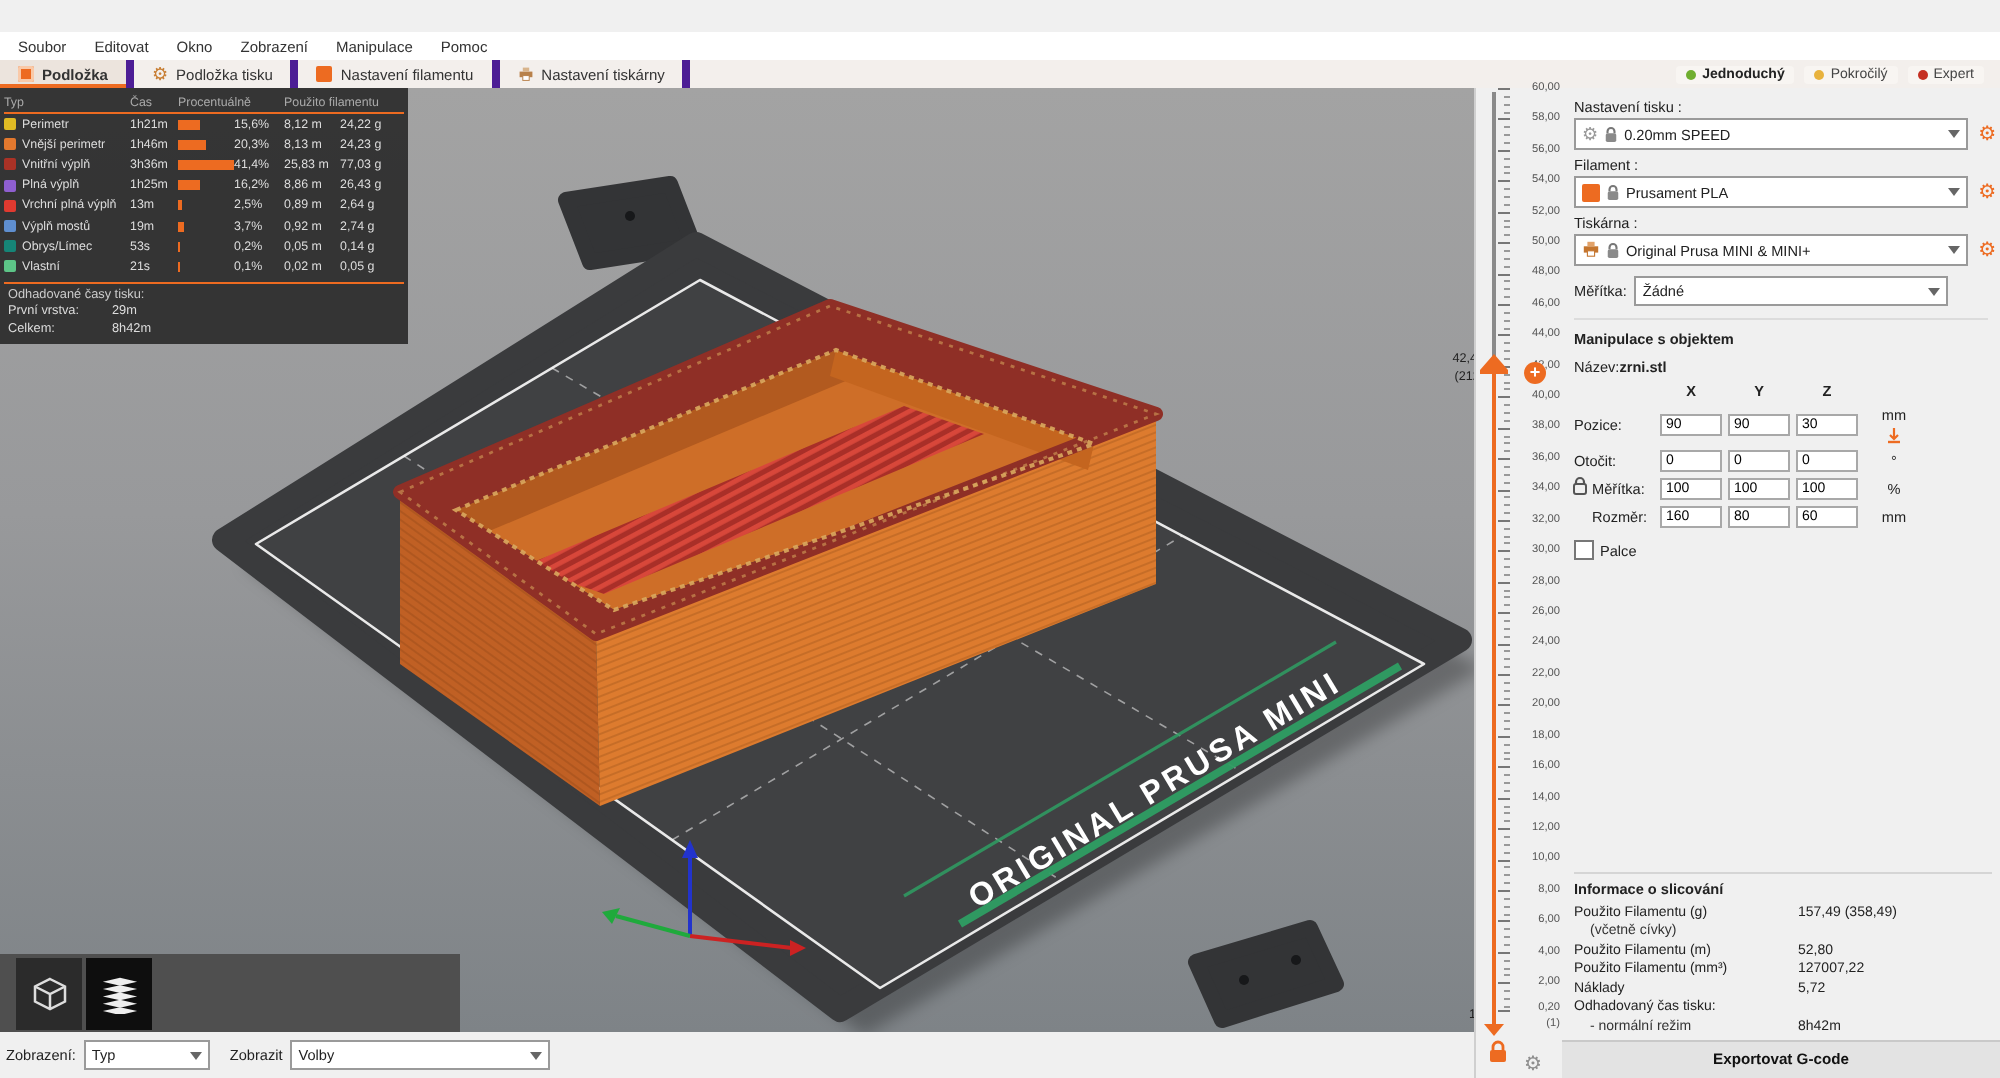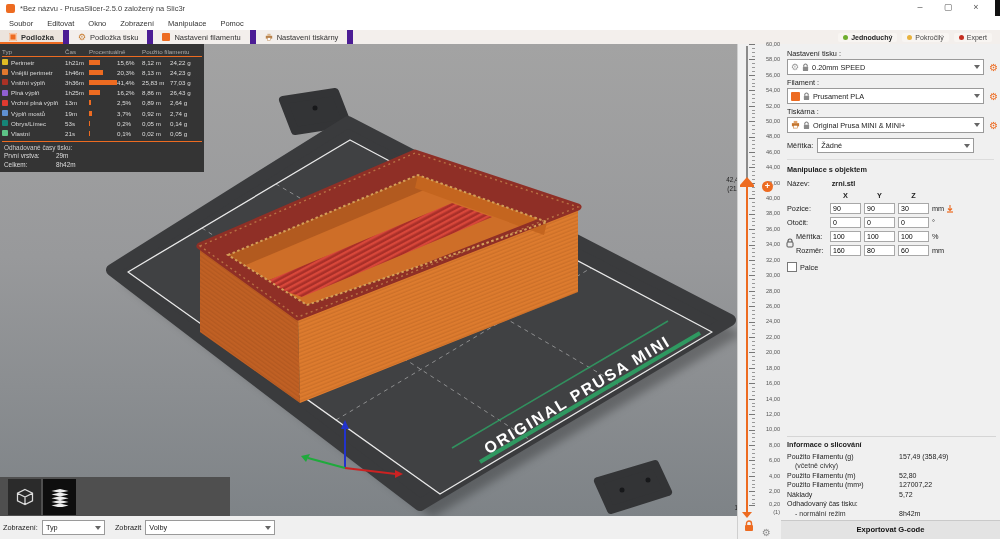--- a/index.html
+++ b/index.html
@@ -9,21 +9,21 @@
   
   .titlebar{position:absolute;left:0;top:0;width:1000px;height:16px;background:#fff;display:flex;align-items:center;}
   .appicon{width:9px;height:9px;margin:0 5px 0 6px;background:#ED6B21;border-radius:2px;}
   .title{font-size:7.5px;color:#444;}
   .wbtns{position:absolute;right:10px;top:0;height:16px;display:flex;}
   .wbtn{width:28px;height:16px;text-align:center;line-height:15px;font-size:9px;color:#555;}
   .blackstrip{position:absolute;right:0;top:0;width:5px;height:18px;background:#111;}
   .menubar{position:absolute;left:0;top:16px;width:1000px;height:14px;background:#fff;display:flex;align-items:center;padding-left:2px;}
   .menuitem{padding:0 7px;font-size:7.5px;color:#333;}
   .tabbar{position:absolute;left:0;top:30px;width:1000px;height:14px;background:#f3efec;border-bottom:1px solid #e3dbd4;display:flex;align-items:stretch;}
-  .tab{display:flex;align-items:center;gap:4px;padding:0 9px;border-right:6px solid #4c1d95;font-size:7.5px;color:#333;position:relative;}
+  .tab{display:flex;align-items:center;gap:4px;padding:0 9px;border-right:4px solid #4c1d95;font-size:7.5px;color:#333;position:relative;}
   .tab.active{background:#ece4dd;font-weight:bold;}
   .tab.active:after{content:"";position:absolute;left:0;right:0;bottom:0;height:2px;background:#ED6B21;}
   .ticon{display:inline-block;width:8px;height:8px;}
   .ticon.plate{background:#ED6B21;border-radius:1px;box-shadow:inset 0 0 0 1.5px #f9c9a8;}
   .ticon.gear{background:none;color:#c87f35;font-size:9px;line-height:8px;width:auto;}
   .ticon.fil{background:#ED6B21;border-radius:1px;}
   .modes{position:absolute;right:8px;top:1px;height:12px;display:flex;gap:5px;align-items:center;}
   .mode{display:flex;align-items:center;gap:3px;background:#f8f5f2;border-radius:2px;padding:1px 5px;font-size:7px;color:#444;}
   .mode.active{font-weight:bold;color:#222;}
   .dot{width:5px;height:5px;border-radius:50%;}
@@ -77,53 +77,43 @@
   .sidebar{position:absolute;left:781px;top:44px;width:219px;height:495px;background:#f0f0f0;padding:0;}
   .sb-inner{padding:2px 0 0 6px;}
   .sb-label{font-size:7.3px;color:#222;margin:3px 0 1px 0;}
   .presetrow{display:flex;align-items:center;}
   .preset{width:193px;height:14px;background:#fff;border:1px solid #9a9a9a;display:flex;align-items:center;gap:3px;padding:0 3px;font-size:7.3px;}
   .preset .chev{margin-left:auto;width:0;height:0;border-left:3px solid transparent;border-right:3px solid transparent;border-top:4px solid #666;}
   .gearbtn{width:13px;height:13px;margin-left:3px;color:#ED6B21;font-size:10px;line-height:13px;text-align:center;}
   .inlinerow{display:flex;align-items:center;margin-top:5px;gap:4px;}
   .sb-sep{border-top:1px solid #dcdcdc;margin:6px 6px 0 0;}
   .sb-title{font-weight:bold;font-size:7.3px;margin-top:5px;}
-  .namerow{display:flex;gap:22px;margin-top:5px;font-size:7.3px;}
+  .namerow{display:flex;margin-top:5px;font-size:7.3px;}
   .manip{position:relative;margin-top:3px;}
   .mgrid{display:grid;grid-template-columns:40px 31px 31px 31px 30px;column-gap:3px;row-gap:3px;align-items:center;}
   .mhead{font-weight:bold;text-align:center;font-size:7.3px;}
   .mlabel{font-size:7.3px;}
   .mfield{height:11px;border:1px solid #a8a8a8;background:#fff;font-size:7px;padding:0 2px;font-family:inherit;width:100%;box-sizing:border-box;}
-  .munit{font-size:7.3px;display:flex;align-items:center;gap:2px;}
+  .munit{font-size:7.3px;display:flex;align-items:center;gap:2px;flex-direction:column;}
   .scalelock{position:absolute;left:-1px;top:47px;}
   .checkrow{display:flex;align-items:center;gap:3px;margin-top:6px;font-size:7.3px;}
   .cbox{width:8px;height:8px;background:#fff;border:1px solid #777;}
   .slicing{position:absolute;left:6px;right:4px;bottom:21px;border-top:1px solid #d5d5d5;padding-top:3px;}
   .slicing .st{font-weight:bold;font-size:7.3px;margin-bottom:3px;}
   .sirow{display:grid;grid-template-columns:112px auto;font-size:7px;line-height:9.5px;color:#222;}
   .sisub{padding-left:8px;color:#333;}
   .exportbtn{position:absolute;left:0;right:0;bottom:0;height:18px;background:#e3e3e3;border-top:1px solid #c9c9c9;
              font-weight:bold;font-size:7.6px;text-align:center;line-height:18px;color:#111;}
   .lockico svg{display:block;}
 </style>
 </head>
 <body>
 
 <div id="app">
 
-  <div class="titlebar">
-    <span class="appicon"></span>
-    <span class="title">*Bez názvu - PrusaSlicer-2.5.0 založený na Slic3r</span>
-    <span class="wbtns">
-      <span class="wbtn">–</span>
-      <span class="wbtn">▢</span>
-      <span class="wbtn">×</span>
-    </span>
-    <span class="blackstrip"></span>
-  </div>
 
   <div class="menubar">
     <span class="menuitem">Soubor</span>
     <span class="menuitem">Editovat</span>
     <span class="menuitem">Okno</span>
     <span class="menuitem">Zobrazení</span>
     <span class="menuitem">Manipulace</span>
     <span class="menuitem">Pomoc</span>
   </div>
 

